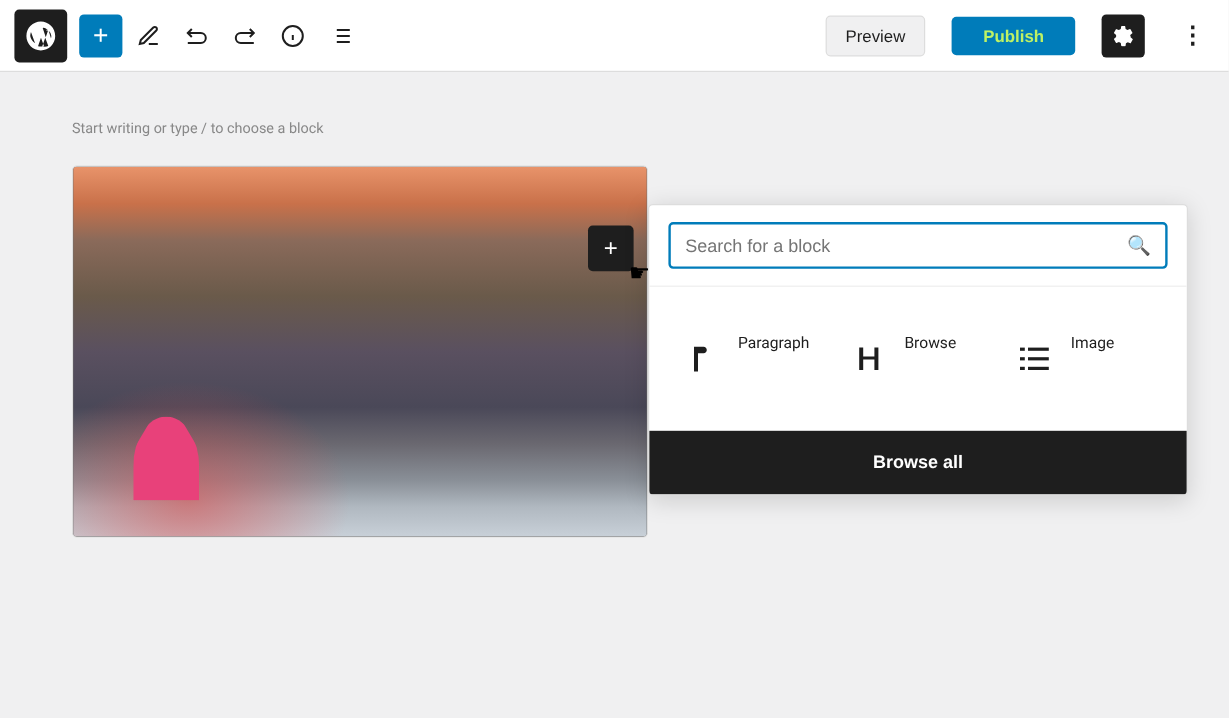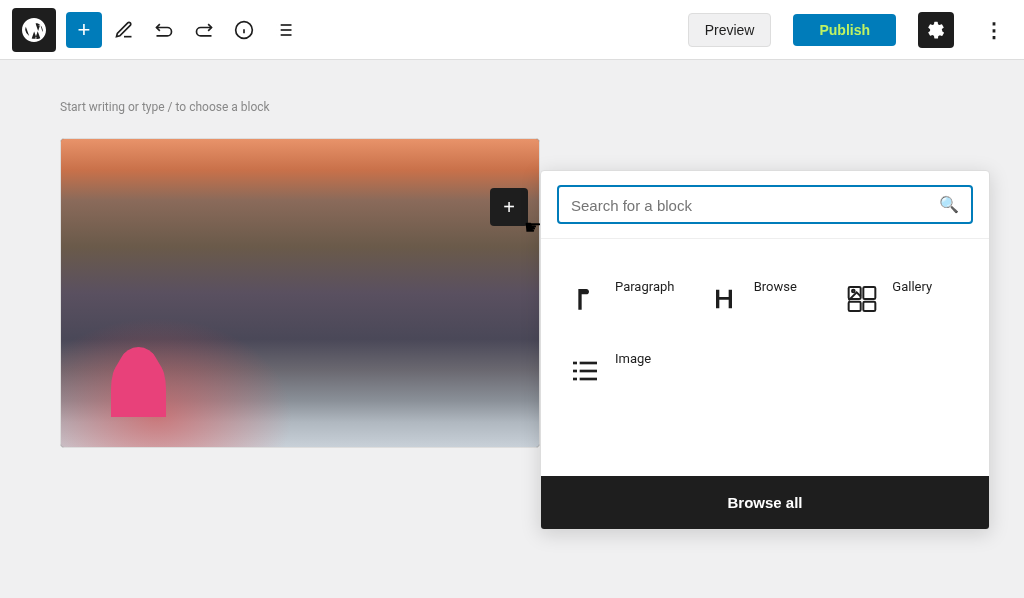--- a/index.html
+++ b/index.html
@@ -154,21 +154,21 @@
     }
 
     .typeform-icon {
       width: 32px; height: 32px; border-radius: 50%;
       border: 2px solid #ccc;
     }
 
     .browse-all-btn {
       width: 100%; background: #1e1e1e; color: #fff;
       border: none; padding: 18px; cursor: pointer;
-      font-size: 15px; font-weight: 600; text-align: center; margin-top: 45px;
+      font-size: 15px; font-weight: 600; text-align: center;
     }
   </style>
 </head>
 <body>
 
 <div class="topbar">
   <div class="topbar-left">
     <div class="wp-logo">
 
       <svg width="28" height="28" viewBox="0 0 28 28" fill="white" xmlns="http://www.w3.org/2000/svg">
@@ -260,33 +260,20 @@
 
       <div class="block-item">
         <div class="block-icon">
           <svg viewBox="0 0 24 24" fill="currentColor">
               <path d="M6 5v14H8.5v-6.5h7V19H18V5h-2.5v5.5h-7V5H6z"></path>
             </svg>
         </div>
         <span class="block-label">Browse</span>
       </div>
 
-      <div class="block-item">
-        <div class="block-icon">
-          <svg viewBox="0 0 24 24" fill="none" stroke="currentColor" stroke-width="1.5">
-              <rect x="2" y="3" width="9" height="9" rx="1"></rect>
-              <rect x="13" y="3" width="9" height="9" rx="1"></rect>
-              <rect x="2" y="14" width="9" height="7" rx="1"></rect>
-              <rect x="13" y="14" width="9" height="7" rx="1"></rect>
-              <circle cx="5.5" cy="6" r="1"></circle>
-              <polyline points="11 10 8 7 2 13"></polyline>
-            </svg>
-        </div>
-        <span class="block-label">Gallery</span>
-      </div>
 
       <div class="block-item">
         <div class="block-icon">
           <svg viewBox="0 0 24 24" fill="currentColor">
               <rect x="3" y="5" width="3" height="2"></rect>
               <rect x="8" y="5" width="13" height="2"></rect>
               <rect x="3" y="11" width="3" height="2"></rect>
               <rect x="8" y="11" width="13" height="2"></rect>
               <rect x="3" y="17" width="3" height="2"></rect>
               <rect x="8" y="17" width="13" height="2"></rect>

